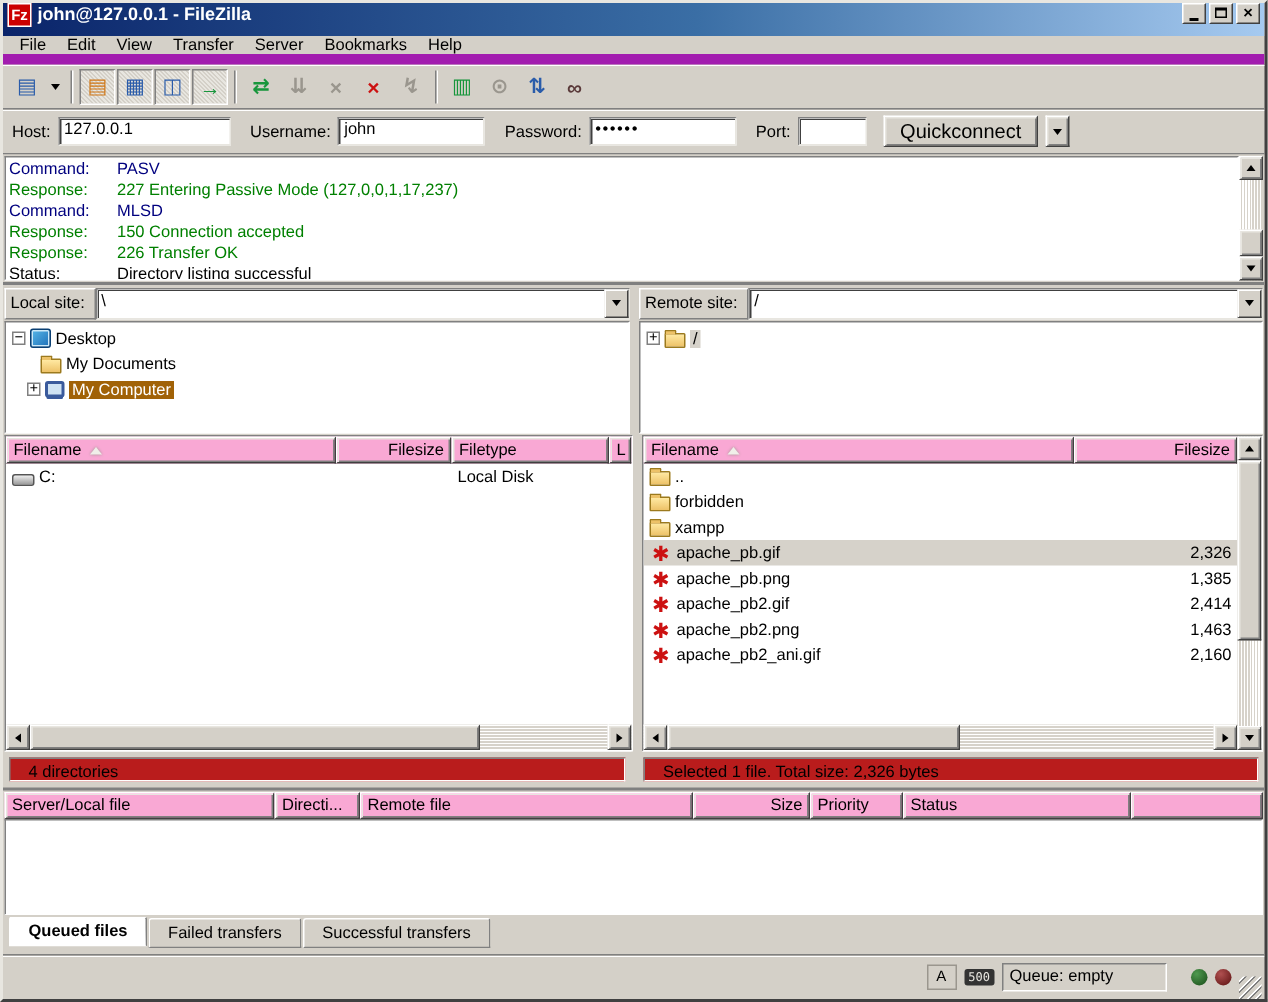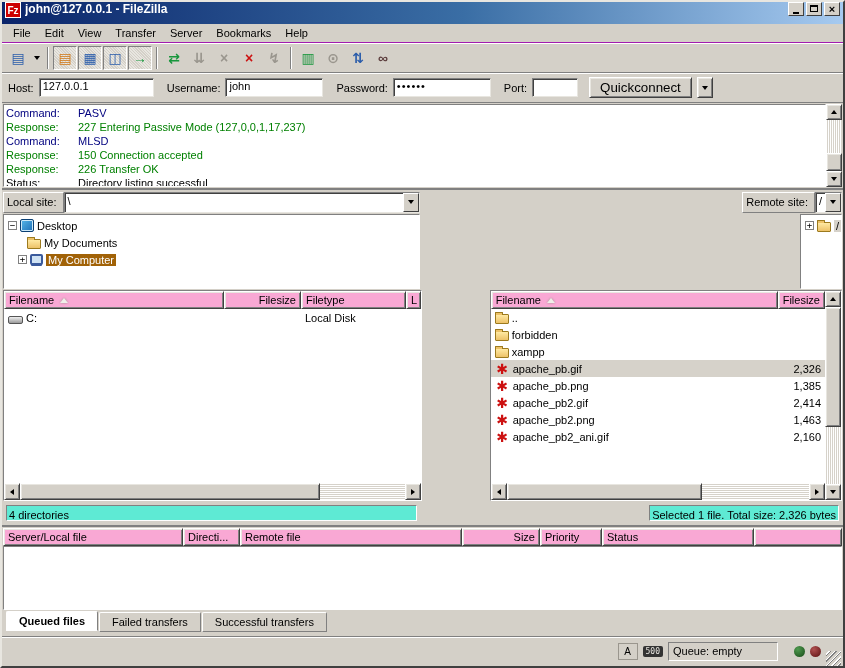--- a/index.html
+++ b/index.html
@@ -10,21 +10,21 @@
   .titlebar { height:22px; background:linear-gradient(to right,#0a246a,#3a6ea5 55%,#a6caf0); display:flex; align-items:flex-start; padding:0 3px; flex:0 0 auto; }
   .app-icon { width:16px; height:16px; background:#cc0000; color:#fff; font-weight:bold; font-size:10px; display:flex; align-items:center; justify-content:center; border:1px solid #fff; margin-right:4px; }
   .title-text { color:#fff; font-weight:bold; font-size:12px; flex:1; white-space:nowrap; overflow:hidden; }
   .winbtns { display:flex; gap:2px; }
   .winbtn { width:16px; height:14px; background:#d4d0c8; border:1px solid; border-color:#fff #404040 #404040 #fff; font-size:9px; line-height:11px; text-align:center; font-weight:bold; }
   .glyph-min { display:block; width:6px; height:2px; background:#000; margin:9px auto 0; }
   .glyph-max { display:block; width:8px; height:7px; border:1px solid #000; border-top-width:2px; margin:2px auto 0; }
   .glyph-close { font-size:11px; line-height:12px; }
 
   
-  .menubar { height:19px; display:flex; align-items:center; padding:0 4px; gap:0; flex:0 0 auto; border-bottom:1px solid #a21caf; box-shadow:0 1px 0 #fff; }
+  .menubar { height:19px; display:flex; align-items:center; padding:0 4px; gap:0; flex:0 0 auto; border-bottom:7px solid #a21caf; box-shadow:0 1px 0 #fff; }
   .menu-item { padding:2px 7px; }
 
   
   .toolbar { height:30px; display:flex; align-items:center; padding:2px 4px; gap:1px; flex:0 0 auto; border-bottom:1px solid #808080; box-shadow:inset 0 1px 0 #fff; }
   .tb { width:24px; height:24px; display:flex; align-items:center; justify-content:center; border:1px solid transparent; font-size:14px; }
   .tb.pressed { border-color:#808080 #fff #fff #808080; background:repeating-linear-gradient(45deg,#e8e6e0 0 1px,#d4d0c8 1px 2px); }
   .tb-sep { width:2px; height:22px; border-left:1px solid #808080; border-right:1px solid #fff; margin:0 3px; }
   .tb-dd { width:12px; height:24px; display:flex; align-items:center; justify-content:center; }
   .arrow-down { width:0; height:0; border-left:3px solid transparent; border-right:3px solid transparent; border-top:4px solid #000; }
   .ic-green { color:#18963c; font-weight:bold; }
@@ -58,21 +58,21 @@
   .tri-up { width:0; height:0; border-left:3px solid transparent; border-right:3px solid transparent; border-bottom:4px solid #000; }
   .tri-dn { width:0; height:0; border-left:3px solid transparent; border-right:3px solid transparent; border-top:4px solid #000; }
   .tri-lf { width:0; height:0; border-top:3px solid transparent; border-bottom:3px solid transparent; border-right:4px solid #000; }
   .tri-rt { width:0; height:0; border-top:3px solid transparent; border-bottom:3px solid transparent; border-left:4px solid #000; }
   .sb-fill { flex:1; }
 
   
   .split-row { display:flex; flex:0 0 auto; }
   .vsplitter { width:4px; background:#d4d0c8; flex:0 0 auto; }
   .pane { display:flex; flex-direction:column; }
-  .pane-l { width:421px; } .pane-r { width:420px;align-items:flex-end; }
+  .pane-l { width:421px; } .pane-r { width:420px; }
 
   .site-row { height:24px; display:flex; align-items:center; gap:0; padding:1px 1px; flex:0 0 auto; }
   .site-label { padding:3px 6px 3px 3px; border:1px solid; border-color:#fff #808080 #808080 #fff; height:21px; background:#d4d0c8; white-space:nowrap; }
   .combo { flex:1; display:flex; height:21px; background:#fff; border:1px solid; border-color:#808080 #e8e6e0 #e8e6e0 #808080; box-shadow:inset 1px 1px 0 #404040; }
   .combo-value { flex:1; padding:2px 3px; }
   .combo-btn { width:16px; background:#d4d0c8; border:1px solid; border-color:#fff #404040 #404040 #fff; display:flex; align-items:center; justify-content:center; }
 
   .treebox { flex:1; background:#fff; border:1px solid; border-color:#808080 #fff #fff #808080; margin:0 1px 1px 1px; overflow:hidden; padding:2px 0; }
   .tree-item { display:flex; align-items:center; height:17px; gap:3px; padding-left:4px; white-space:nowrap; }
   .indent { width:16px; flex:0 0 auto; }
@@ -94,21 +94,21 @@
   .list-headers { display:flex; flex:0 0 auto; height:18px; background:#f9a8d4; }
   .col-h { border:1px solid; border-color:#fff #404040 #404040 #fff; box-shadow:inset 1px 1px 0 #e8e6e0, inset -1px -1px 0 #808080; padding:2px 4px; display:flex; align-items:center; gap:6px; white-space:nowrap; overflow:hidden; }
   .col-h.num { justify-content:flex-end; }
   .sort-tri { width:0; height:0; border-left:4px solid transparent; border-right:4px solid transparent; border-bottom:5px solid #f0efe9; filter:drop-shadow(0 0 1px #9a968e); }
   .list-body { flex:1; overflow:hidden; }
   .frow { display:flex; align-items:center; height:17px; white-space:nowrap; }
   .frow.selected { background:#d6d2ca; }
   .fcell { padding:0 4px; overflow:hidden; display:flex; align-items:center; gap:3px; }
   .fcell.num { justify-content:flex-end; }
 
-  .pane-status { height:22px; background:#5eead4; border:1px solid; border-color:#808080 #fff #fff #808080; margin:4px; padding:3px 2px; white-space:nowrap; overflow:hidden; }
+  .pane-status { height:22px; background:#b91c1c; border:1px solid; border-color:#808080 #fff #fff #808080; margin:4px; padding:3px 12px; white-space:nowrap; overflow:hidden; }
 
   
   .queue { display:flex; flex-direction:column; flex:0 0 auto; border-top:2px solid #808080; }
   .queue-body { height:64px; background:#fff; border:1px solid; border-color:#808080 #fff #fff #808080; margin:0 1px; }
   .tabs { height:24px; display:flex; align-items:flex-start; padding:2px 4px 0; gap:1px; }
   .tab { padding:3px 12px; background:#d4d0c8; border:1px solid; border-color:#fff #808080 #808080 #fff; border-top-left-radius:2px; border-top-right-radius:2px; }
   .tab.active { background:#fff; font-weight:bold; border-bottom-color:#fff; position:relative; top:-1px; }
 
   
   .statusbar { height:30px; margin-top:auto; border-top:1px solid #808080; box-shadow:inset 0 1px 0 #fff; display:flex; align-items:center; justify-content:flex-end; gap:5px; padding:0 2px 0 6px; flex:0 0 auto; }

